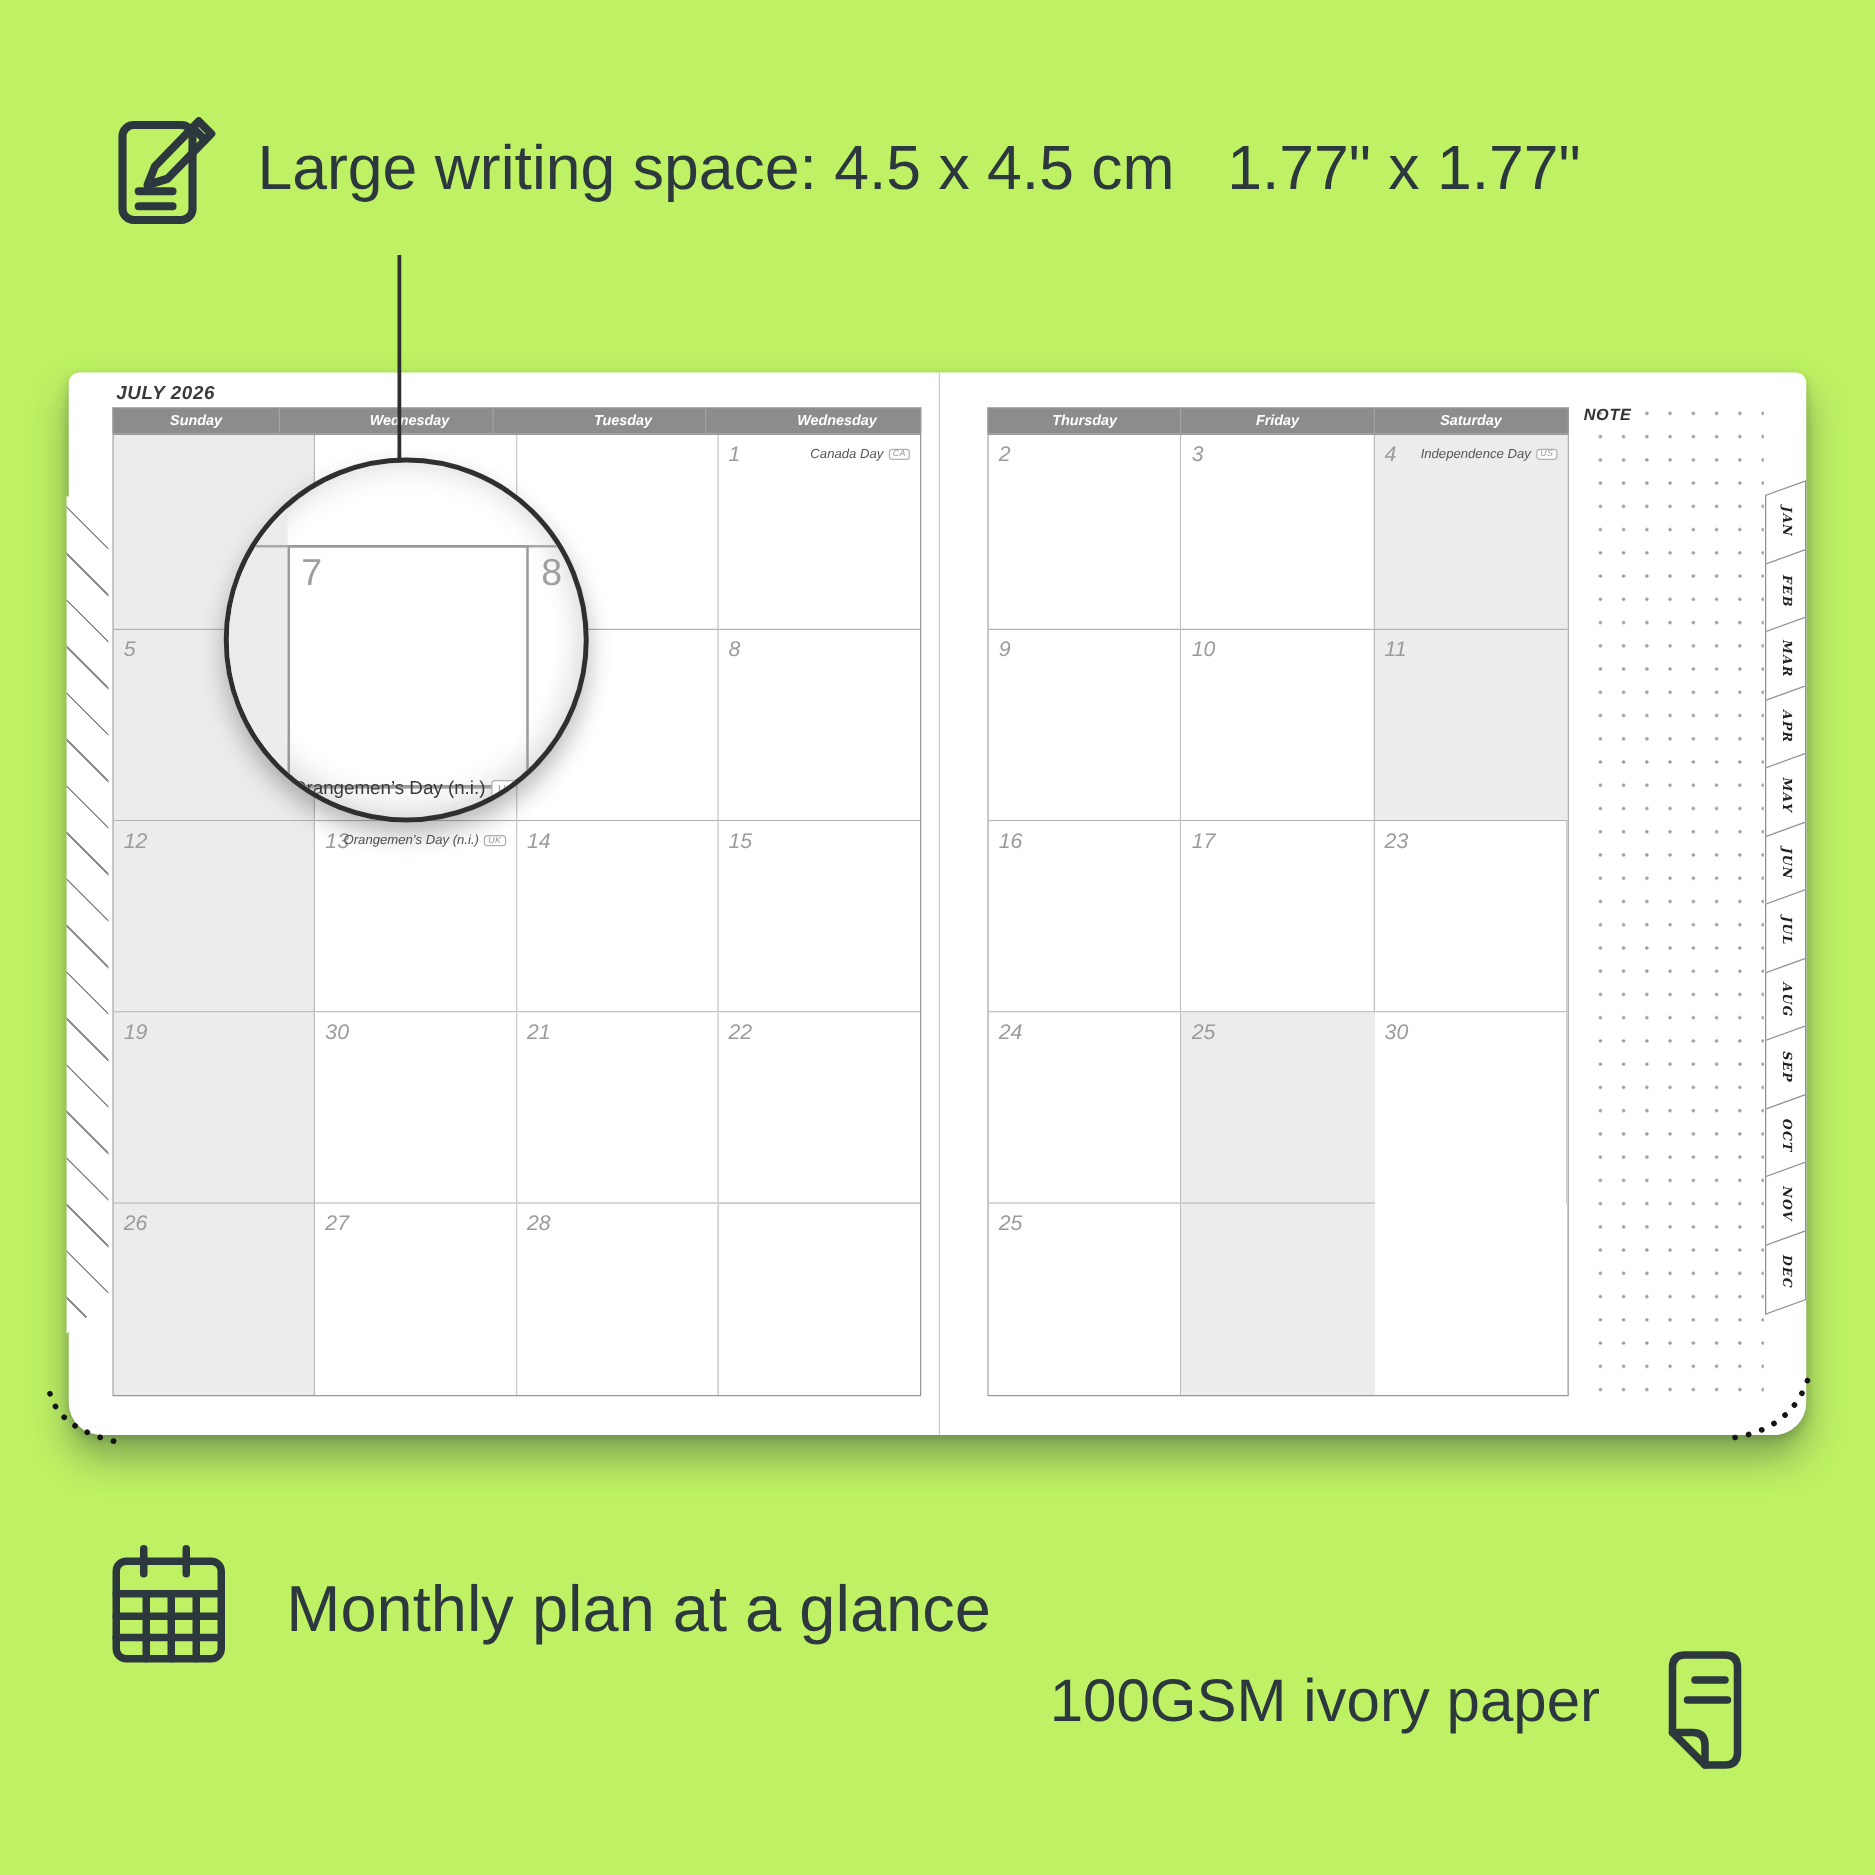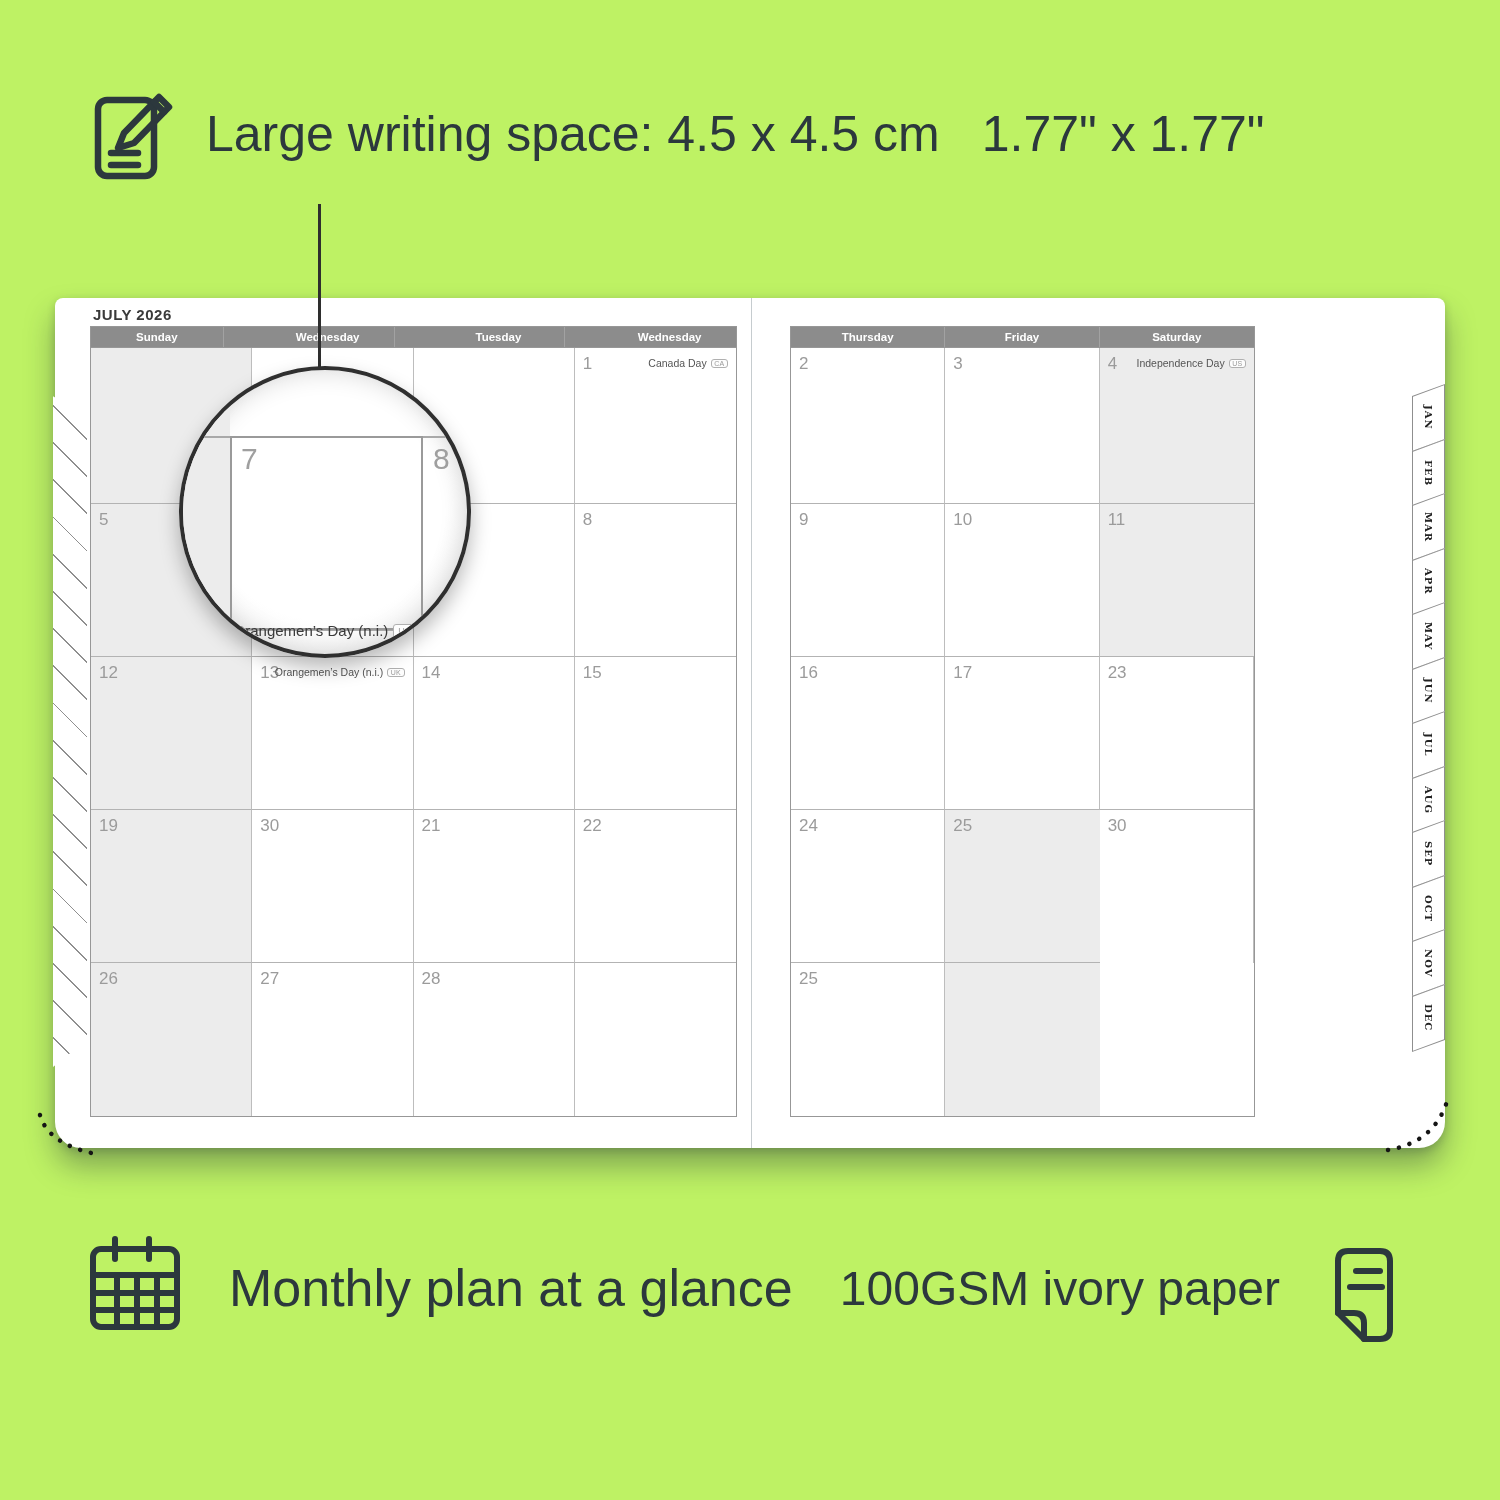--- a/index.html
+++ b/index.html
@@ -12,21 +12,21 @@
   .feature-top .cap{margin-left:18px;margin-top:22px;font-size:50px;line-height:60px;letter-spacing:0px;white-space:nowrap;}
   .cap .imperial{margin-left:42px;}
   .icon svg{display:block;stroke:#2c383d;fill:none;stroke-linecap:round;stroke-linejoin:round;}
 
   
   .connector{position:absolute;left:318px;top:204px;width:3px;height:166px;background:#2e2e2e;z-index:4;}
 
   
   .planner{position:absolute;left:55px;top:298px;width:1390px;height:850px;background:#ffffff;
            border-radius:8px 8px 26px 26px;z-index:2;
-           box-shadow:0 18px 30px rgba(25,42,52,.38),0 3px 8px rgba(25,42,52,.2);}
+           box-shadow:0 18px 30px rgba(25,42,52,.38),0 3px 8px rgba(25,42,52,.2);font-style:italic;}
   .month-title{position:absolute;left:38px;top:8px;font-size:15px;font-weight:bold;color:#3a3a3a;letter-spacing:.5px;}
   .gutter{position:absolute;left:696px;top:0;width:1px;height:100%;background:#c6cccf;}
 
   
   .cal{position:absolute;top:28px;}
   .cal-left{left:35px;width:647px;}
   .cal-right{left:735px;width:465px;}
   .cal-header{display:grid;height:21px;background:#8c8c8c;border:1px solid #979797;border-bottom:none;box-sizing:border-box;}
   .cal-header-cell{display:flex;align-items:center;justify-content:center;color:#fff;font-size:11.5px;font-weight:bold;
                    border-right:1px solid #a2a2a2;box-sizing:border-box;}
@@ -77,21 +77,21 @@
   .mag-holiday .flag-badge{font-size:9px;padding:1px 4px;}
 
   
   .stitch{position:absolute;z-index:3;}
   .stitch svg{display:block;}
 
   
   .feature-monthly{position:absolute;left:85px;top:1228px;display:flex;align-items:center;}
   .feature-monthly .icon{width:100px;height:110px;}
   .feature-monthly .cap{margin-left:44px;font-size:52px;margin-top:10px;white-space:nowrap;}
-  .feature-paper{position:absolute;right:100px;top:1243px;display:flex;align-items:flex-start;}
+  .feature-paper{position:absolute;right:100px;top:1316px;display:flex;align-items:flex-start;}
   .feature-paper .cap{font-size:48px;margin-top:18px;margin-right:40px;white-space:nowrap;}
   .feature-paper .icon{width:80px;height:104px;}
 </style>
 </head>
 <body>
 
 <div class="canvas">
 
   <div class="feature-top">
     <div class="icon">
@@ -171,20 +171,23 @@
           <div class="cal-cell"><span class="day-num">17</span></div>
           <div class="cal-cell"><span class="day-num">23</span></div>
           <div class="cal-cell"><span class="day-num">24</span></div>
           <div class="cal-cell shaded last-col"><span class="day-num">25</span></div>
           <div class="cal-cell last-row"><span class="day-num">30</span></div>
           <div class="cal-cell last-row"><span class="day-num">25</span></div>
           <div class="cal-cell shaded last-col last-row"></div>
         </div>
     </div>
 
+    <div class="note-panel">
+      <div class="note-label">NOTE</div>
+    </div>
 
     <div class="tabs" id="month-tabs">
         <div class="tab">
           <span>JAN</span>
         </div>
         <div class="tab">
           <span>FEB</span>
         </div>
         <div class="tab">
           <span>MAR</span>

